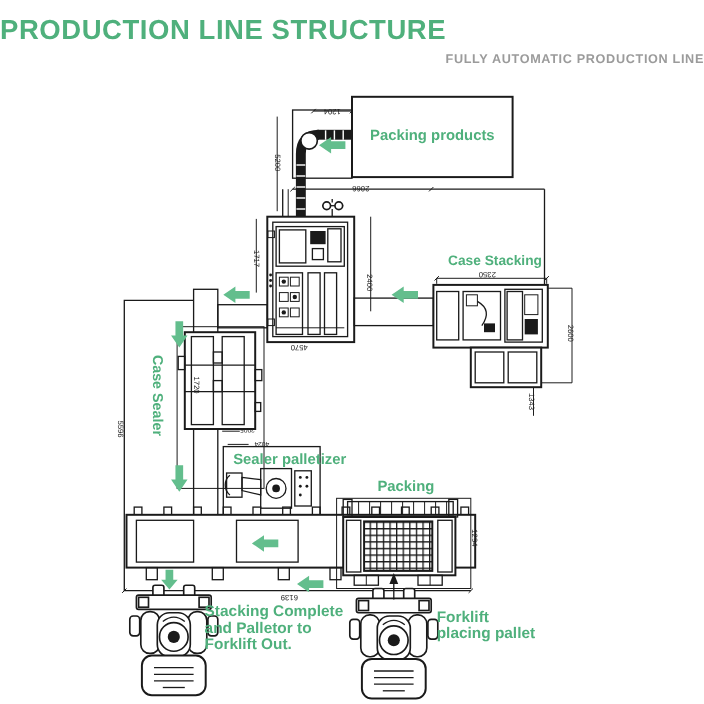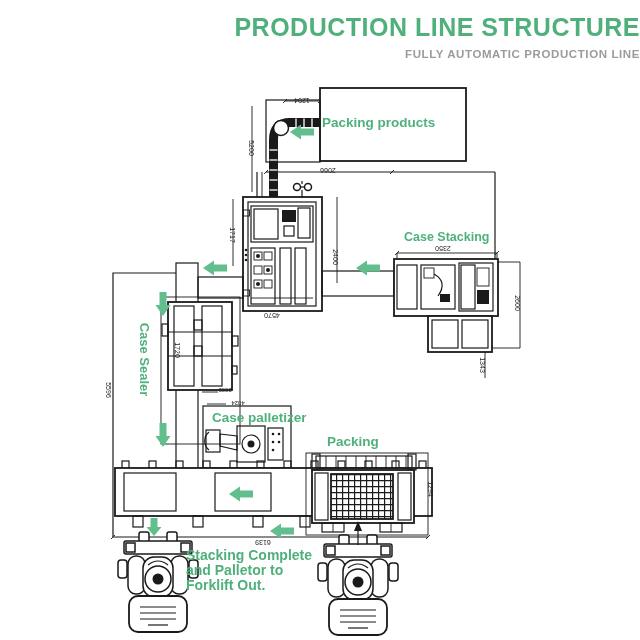--- a/index.html
+++ b/index.html
@@ -4,29 +4,29 @@
 <style>
   :root{
     --accent-green:#4FB07C;
     --arrow-green:#63BE8D;
     --line-color:#1a1a1a;
     --subtitle-gray:#9B9B9B;
   }
   html,body{margin:0;padding:0;background:#fff}
   .stage{position:relative;width:640px;height:640px;background:#fff;
          font-family:"Liberation Sans",sans-serif;overflow:hidden}
-  .title{position:absolute;left:0;top:13px;width:100%;text-align:right;
+  .title{position:absolute;left:0;top:13px;width:100%;text-align:left;
          font-size:25px;font-weight:bold;letter-spacing:.5px;color:var(--accent-green)}
   .subtitle{position:absolute;left:0;top:48px;width:100%;text-align:right;
          font-size:11.5px;font-weight:bold;letter-spacing:.6px;color:var(--subtitle-gray)}
   svg.diagram{position:absolute;left:0;top:0}
   .lbl{position:absolute;color:var(--accent-green);font-weight:bold;
        font-size:13px;white-space:nowrap}
   .lbl.big{font-size:13.5px}
-  .lbl.center{text-align:left}
+  .lbl.center{text-align:center}
   .note{font-size:14px;line-height:15px}
   .note span{display:block}
   .vlabel{transform:rotate(90deg);transform-origin:center;text-align:center}
   .dim{position:absolute;width:26px;text-align:center;font-size:7px;line-height:8px;
        color:#222;transform:rotate(180deg)}
   .dim.v{transform:rotate(90deg)}
   .dim.sm{font-size:6px}
   
   .o{fill:#fff;stroke:var(--line-color);stroke-width:1.5}
   .ob{fill:#fff;stroke:var(--line-color);stroke-width:1.8}
@@ -270,27 +270,31 @@
       <g>
         <line class="s" x1="358" y1="545" x2="358" y2="529"></line>
         <polygon class="blk" points="358,521 354,531 362,531"></polygon>
       </g>
     </g>
   </svg>
 
   <div class="lbl big center" style="left:322px;top:115px;width:142px">Packing products</div>
   <div class="lbl center" style="left:404px;top:230px;width:92px;font-size:12.5px">Case Stacking</div>
   <div class="lbl vlabel" style="left:103px;top:352px;width:82px">Case Sealer</div>
-  <div class="lbl big" style="left:212px;top:410px">Case palletizer</div>
+  <div class="lbl big" style="left:212px;top:410px">Sealer palletizer</div>
   <div class="lbl big center" style="left:327px;top:434px;width:84px">Packing</div>
 
   <div class="lbl note" style="left:186px;top:548px">
     <span>Stacking Complete</span>
     <span>and Palletor to</span>
     <span>Forklift Out.</span>
+  </div>
+  <div class="lbl note" style="left:397px;top:553px">
+    <span>Forklift</span>
+    <span>placing pallet</span>
   </div>
 
   <span class="dim" style="left:289px;top:96px">1204</span>
   <span class="dim v" style="left:238px;top:144px">5200</span>
   <span class="dim" style="left:315px;top:166px">2066</span>
   <span class="dim v" style="left:219px;top:231px">1717</span>
   <span class="dim v" style="left:322px;top:253px">2400</span>
   <span class="dim" style="left:259px;top:311px">4570</span>
   <span class="dim" style="left:430px;top:244px">2350</span>
   <span class="dim v" style="left:504px;top:299px">2600</span>

